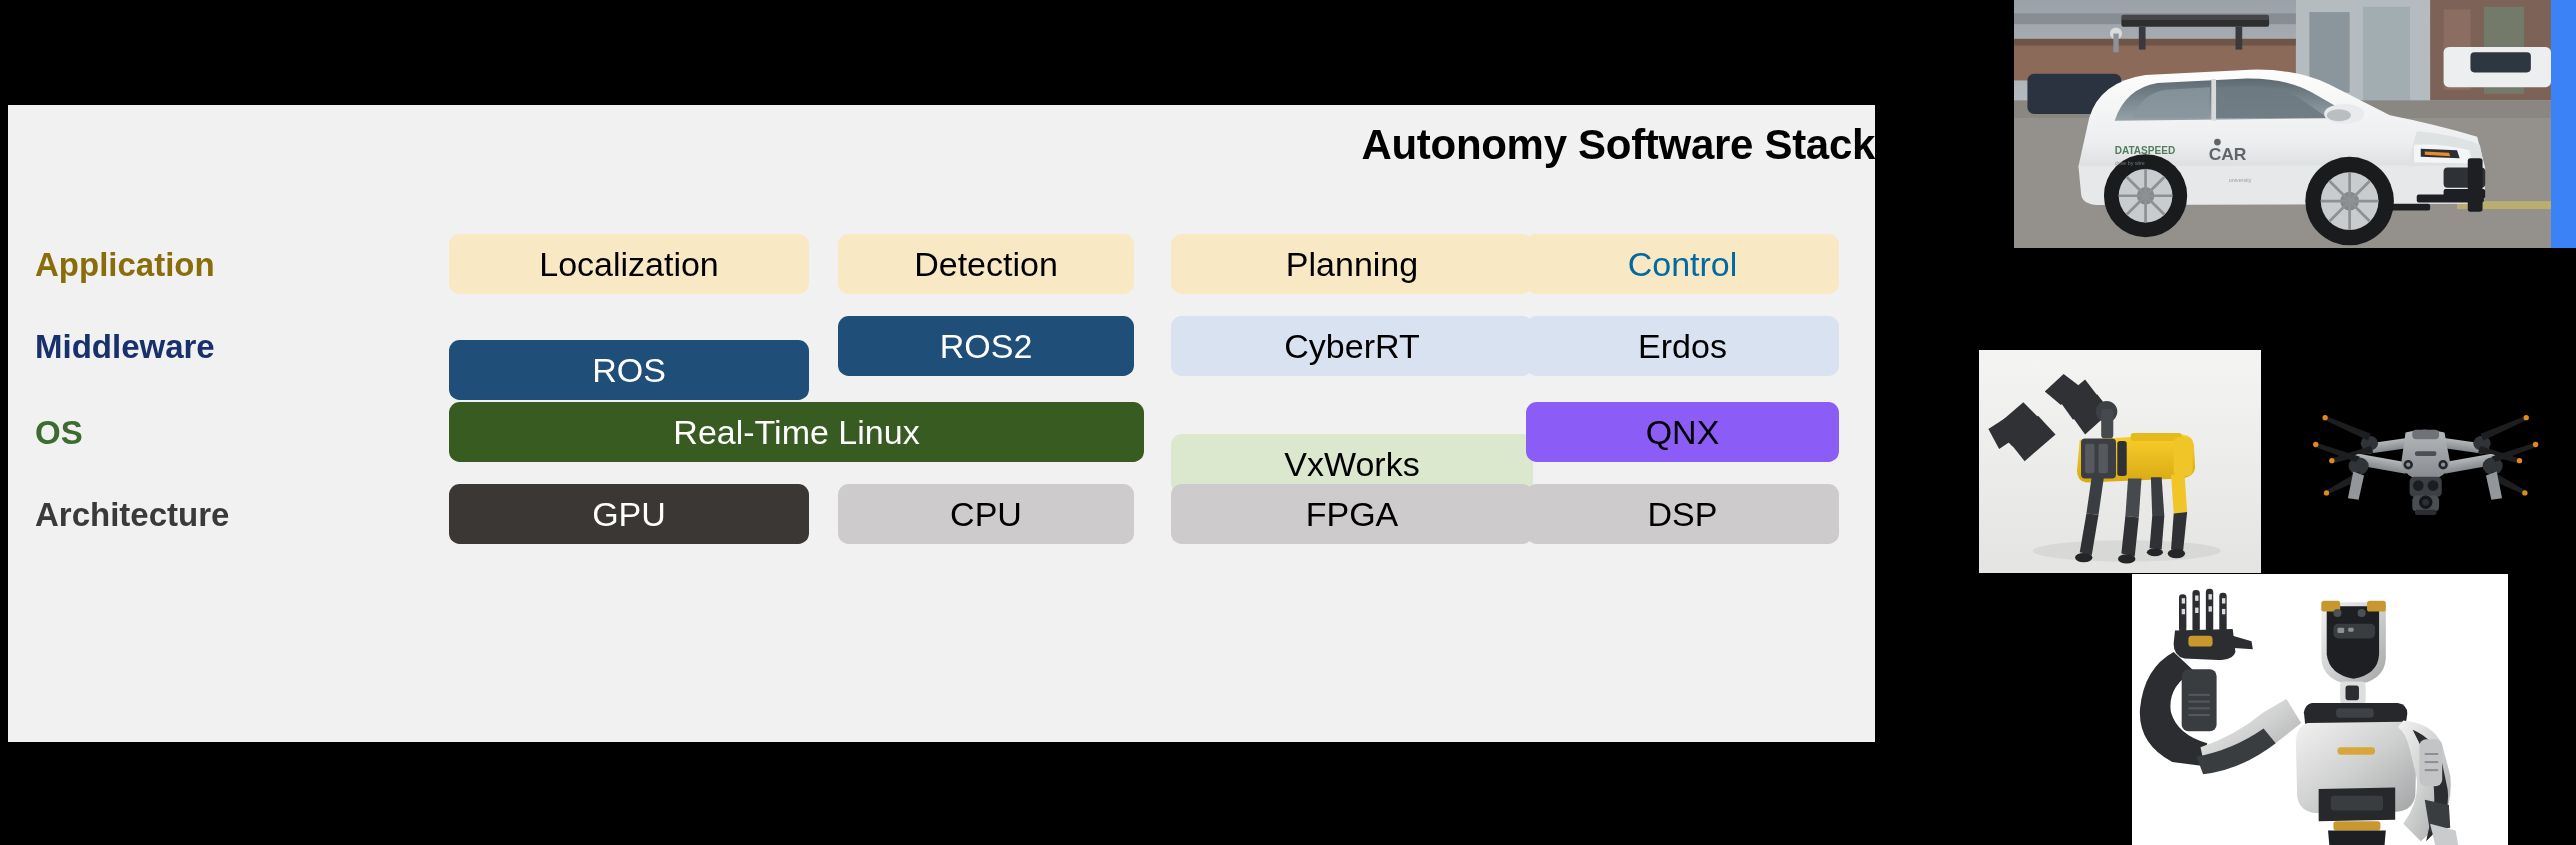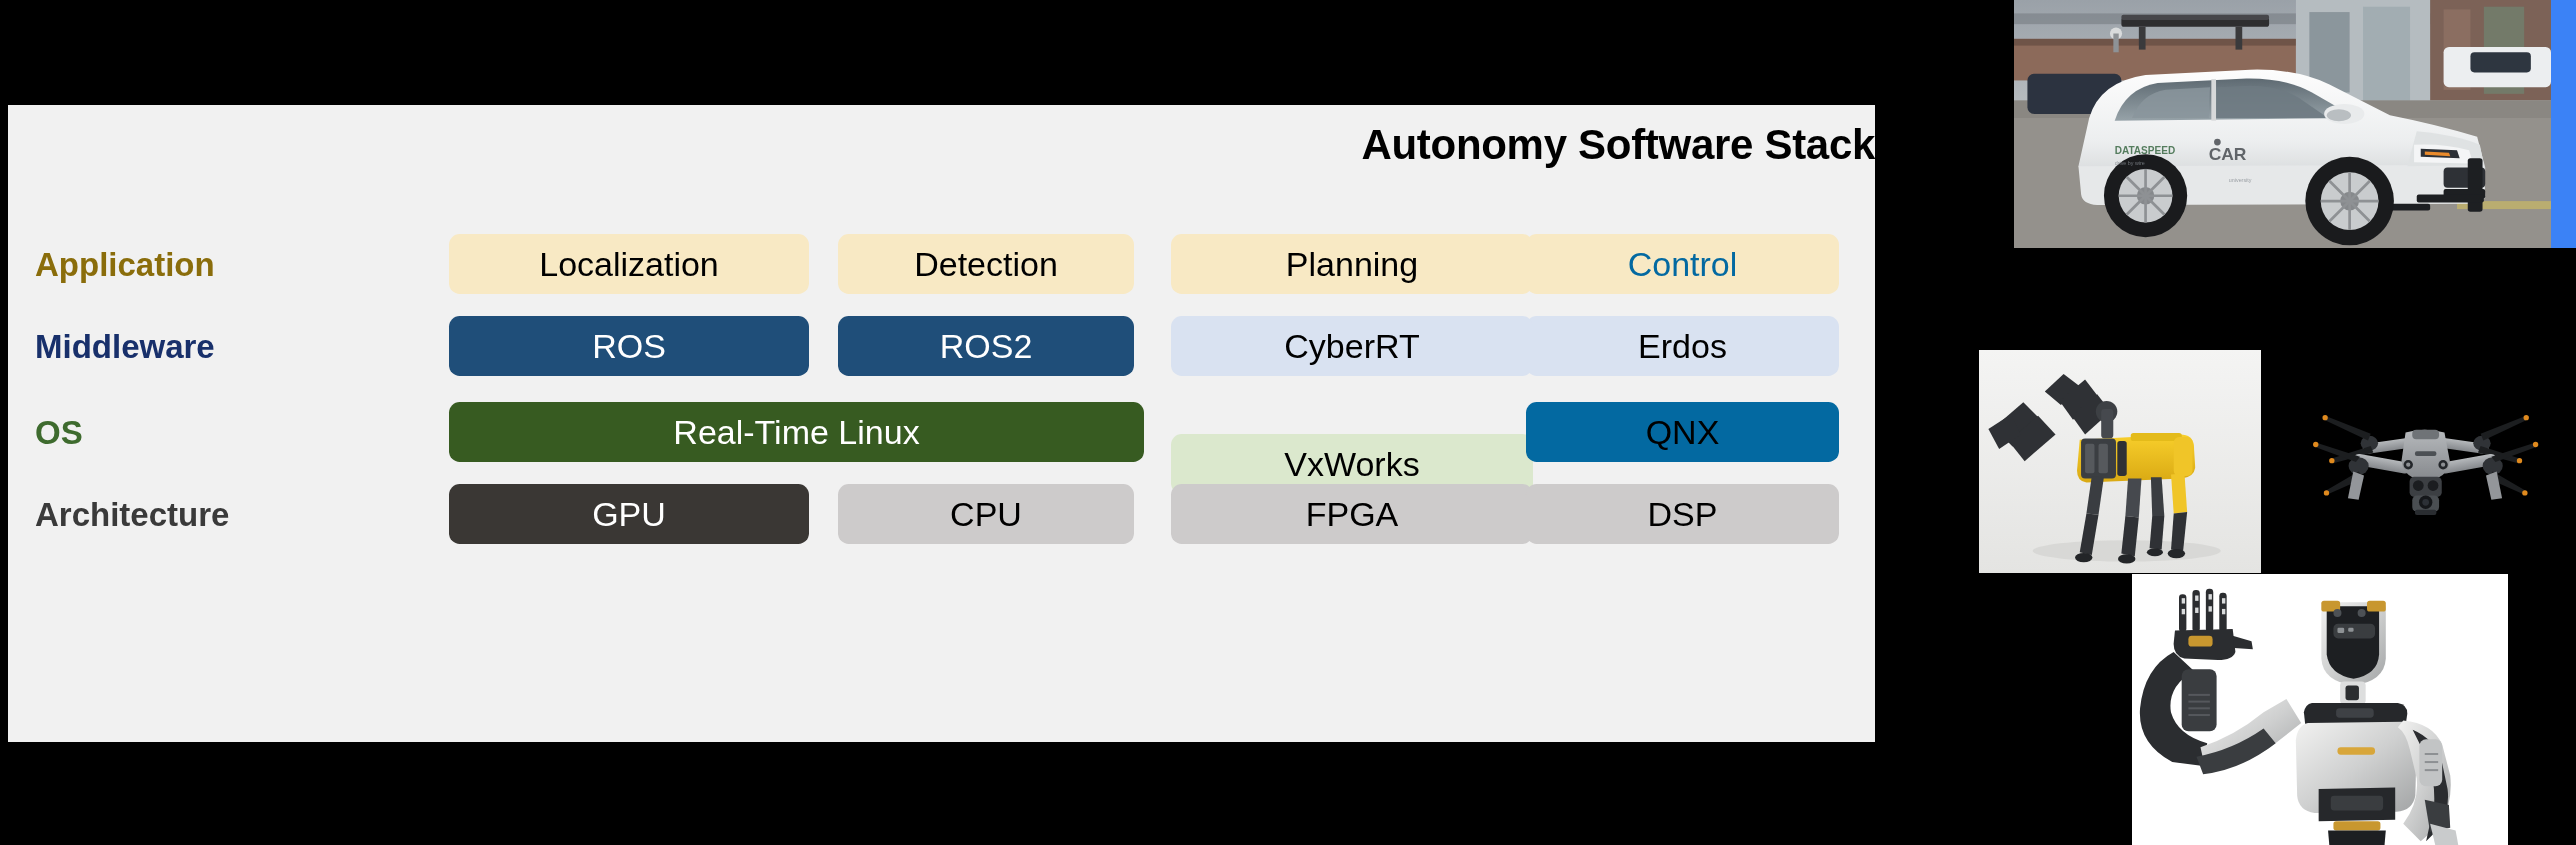--- a/index.html
+++ b/index.html
@@ -131,31 +131,31 @@
   <div class="stack-row r0">
     <div class="row-label" style="color: rgb(138, 109, 11);">Application</div>
     <div class="cell col1" style="background: rgb(248, 233, 196); color: rgb(0, 0, 0);">Localization</div>
     <div class="cell col2" style="background: rgb(248, 233, 196); color: rgb(0, 0, 0);">Detection</div>
     <div class="cell col3" style="background: rgb(248, 233, 196); color: rgb(0, 0, 0);">Planning</div>
     <div class="cell col4" style="background: rgb(248, 233, 196); color: #0369a1;">Control</div>
   </div>
 
   <div class="stack-row r1">
     <div class="row-label" style="color: rgb(24, 48, 107);">Middleware</div>
-    <div class="cell col1" style="background: rgb(31, 78, 121); color: rgb(255, 255, 255);">ROS</div>
+    <div class="cell col1" style="background: rgb(31, 78, 121); color: rgb(255, 255, 255); margin-top: 24px;">ROS</div>
     <div class="cell col2" style="background: rgb(31, 78, 121); color: rgb(255, 255, 255);">ROS2</div>
     <div class="cell col4" style="background: rgb(217, 226, 241); color: rgb(0, 0, 0);">Erdos</div>
     <div class="cell col3" style="background: rgb(217, 226, 241); color: rgb(0, 0, 0);">CyberRT</div>
   </div>
 
   <div class="stack-row r2">
     <div class="row-label" style="color: rgb(62, 107, 46);">OS</div>
     <div class="cell col12" style="background: rgb(55, 91, 33); color: rgb(255, 255, 255);">Real-Time Linux</div>
     <div class="cell col3" style="background: rgb(219, 232, 205); color: rgb(0, 0, 0); margin-top: 32px;">VxWorks</div>
-    <div class="cell col4" style="background: #0369a1; color: rgb(0, 0, 0);">QNX</div>
+    <div class="cell col4" style="background: #8b5cf6; color: rgb(0, 0, 0);">QNX</div>
   </div>
 
   <div class="stack-row r3">
     <div class="row-label" style="color: rgb(58, 58, 58);">Architecture</div>
     <div class="cell col1" style="background: rgb(58, 55, 52); color: rgb(255, 255, 255);">GPU</div>
     <div class="cell col2" style="background: rgb(205, 203, 203); color: rgb(0, 0, 0);">CPU</div>
     <div class="cell col3" style="background: rgb(205, 203, 203); color: rgb(0, 0, 0);">FPGA</div>
     <div class="cell col4" style="background: rgb(205, 203, 203); color: rgb(0, 0, 0);">DSP</div>
   </div>
 

